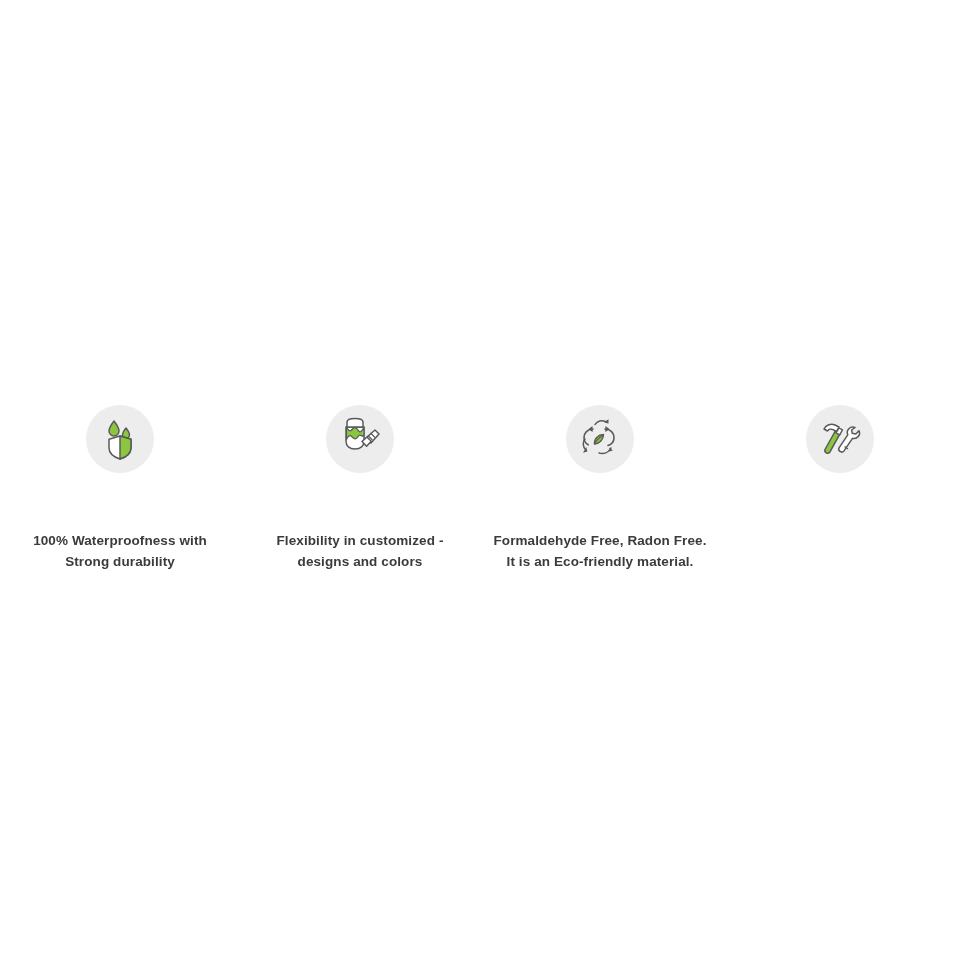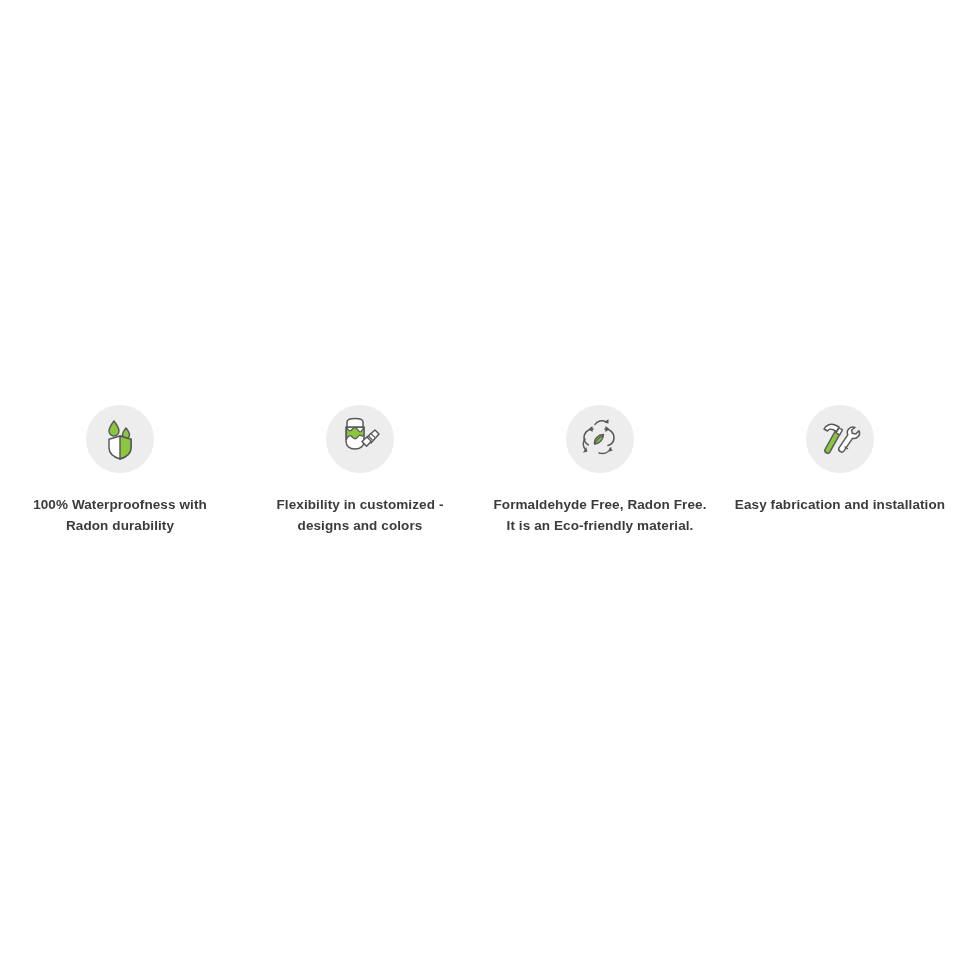--- a/index.html
+++ b/index.html
@@ -49,20 +49,21 @@
     display: block;
   }
   .feature-caption {
     font-size: 13.5px;
     font-weight: bold;
     color: #3b3b3b;
     text-align: center;
     line-height: 1.52;
     letter-spacing: 0.1px;
     max-width: 225px;
+    margin-top: 36px;
   }
   .cap-wide {
     max-width: 240px;
     white-space: nowrap;
   }
 </style>
 </head>
 <body>
 
 <div class="page">
@@ -75,21 +76,21 @@
           <svg width="48" height="48" viewBox="0 0 48 48" fill="none">
             <path d="M18 6 C18 6 13 12.5 13 16 a5 5 0 0 0 10 0 C23 12.5 18 6 18 6 Z" fill="#8cc63f" stroke="#58595b" stroke-width="1.4" stroke-linejoin="round"></path>
             <path d="M30 13 C30 13 26.5 17.5 26.5 20 a3.5 3.5 0 0 0 7 0 C33.5 17.5 30 13 30 13 Z" fill="#8cc63f" stroke="#58595b" stroke-width="1.4" stroke-linejoin="round"></path>
             <path d="M24 21 l11 3.2 v8.5 c0 5.6 -4.7 9.3 -11 11.3 c-6.3 -2 -11 -5.7 -11 -11.3 v-8.5 Z" fill="#ffffff" stroke="#58595b" stroke-width="1.5" stroke-linejoin="round"></path>
             <path d="M24 21 l11 3.2 v8.5 c0 5.6 -4.7 9.3 -11 11.3 Z" fill="#8cc63f" stroke="#58595b" stroke-width="1.5" stroke-linejoin="round"></path>
           </svg>
         </span>
       </div>
       <div class="feature-caption">
         <span>100% Waterproofness with</span><br>
-        <span>Radon durability</span>
+        <span>Strong durability</span>
       </div>
     </div>
 
     <div class="feature">
       <div class="icon-circle">
         <span>
           <svg width="50" height="48" viewBox="0 0 50 48" fill="none">
             <path d="M11 12 h18 v14 c0 5 -3.5 8 -9 8 s-9 -3 -9 -8 Z" fill="#ffffff" stroke="#58595b" stroke-width="1.5" stroke-linejoin="round"></path>
             <path d="M11.5 12 c0 0 2.5 5 4.5 3.5 s2.5 -4 5 -2.5 s3 5 5 3.5 s3 -4.5 3 -4.5 v8.5 c-1.8 2 -3.2 -1.5 -5 0 s-2.5 4.5 -5 3 s-3 -4 -5 -2.5 s-2.5 3.5 -2.5 3.5 Z" fill="#8cc63f" stroke="#58595b" stroke-width="1.2" stroke-linejoin="round"></path>
             <path d="M12 7 c0 -2.2 3.6 -3.6 8 -3.6 s8 1.4 8 3.6 v5 H12 Z" fill="#ffffff" stroke="#58595b" stroke-width="1.5" stroke-linejoin="round"></path>
@@ -136,19 +137,16 @@
         <span>
           <svg width="50" height="48" viewBox="0 0 50 48" fill="none">
             <path d="M9 14 c2 -4 7 -6 11 -4 l4 2 l-2.5 4.5 l-3.5 -1.8 c-2 -1 -4.5 -0.5 -5.5 1.3 Z" fill="#ffffff" stroke="#58595b" stroke-width="1.5" stroke-linejoin="round"></path>
             <path d="M20 16.5 l-10 18 a2.8 2.8 0 0 0 4.8 2.7 l10 -18 Z" fill="#8cc63f" stroke="#58595b" stroke-width="1.5" stroke-linejoin="round"></path>
             <path d="M24 13 l3.5 1.8 l-2.8 5 l-3.6 -1.9 Z" fill="#ffffff" stroke="#58595b" stroke-width="1.4" stroke-linejoin="round"></path>
             <path d="M40 12.5 a5.5 5.5 0 0 0 -7.2 7.3 l-8.8 13 a3 3 0 0 0 4.8 3.4 l8.7 -12.9 a5.5 5.5 0 0 0 6.5 -7.6 l-3.3 3.3 l-3.4 -0.7 l-0.7 -3.3 Z" fill="#ffffff" stroke="#58595b" stroke-width="1.5" stroke-linejoin="round"></path>
             <path d="M29.5 31.5 l3.5 2.5" stroke="#58595b" stroke-width="1.1"></path>
           </svg>
         </span>
       </div>
-      <div class="feature-caption cap-wide">
-        <span>Easy fabrication and installation</span>
-      </div>
     </div>
 
   </div>
 </div>
 
 </body></html>

